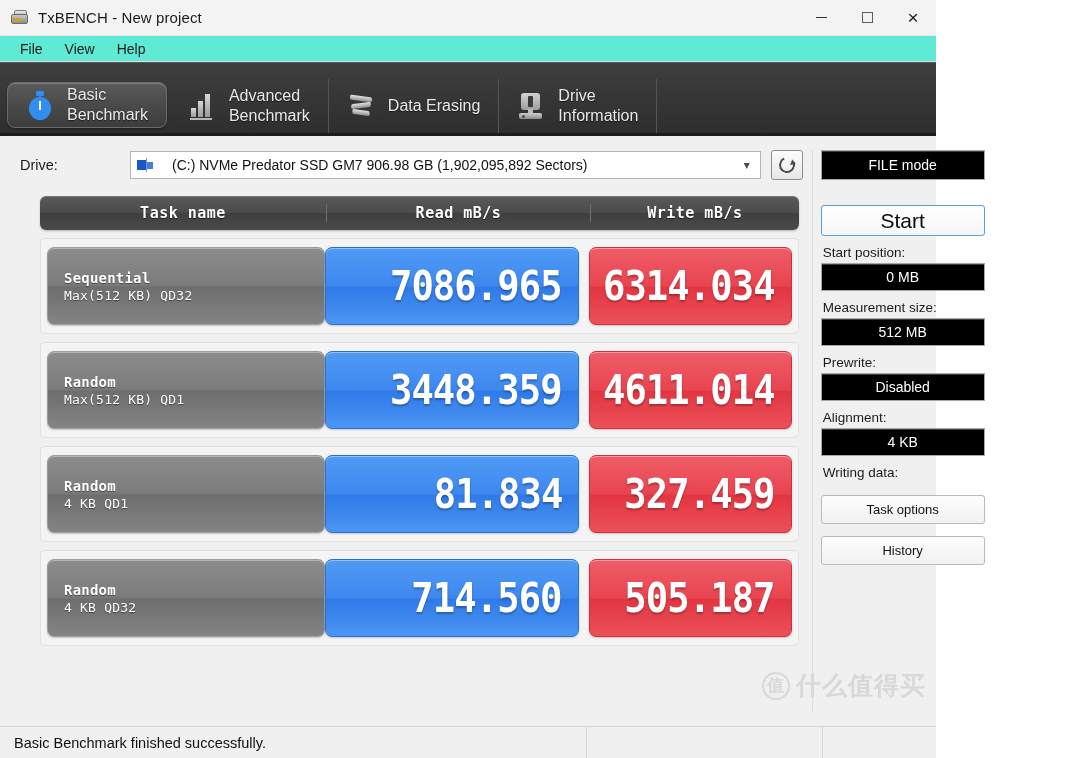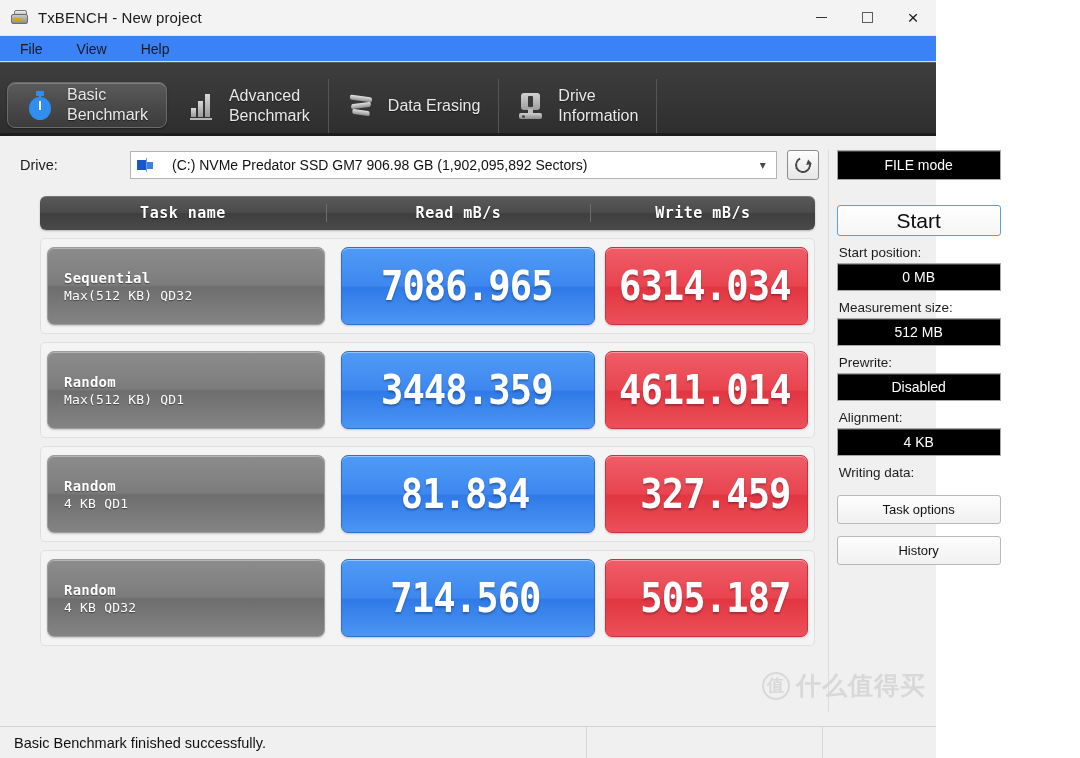--- a/index.html
+++ b/index.html
@@ -45,22 +45,22 @@
   .winbtn {
     width: 46px; height: 36px; display: flex; align-items: center; justify-content: center;
     font-size: 14px; color: #333;
   }
   .winbtn .glyph-min { width: 11px; height: 1px; background: #333; }
   .winbtn .glyph-max { width: 11px; height: 11px; border: 1px solid #5d5d5d; }
   .winbtn .glyph-close { font-size: 19px; line-height: 19px; color: #1c1c1c; font-weight: 300; }
 
   
   .menubar {
-    height: 26px; background: #3b82f6;
-    display: flex; align-items: center; padding-left: 10px; gap: 14px;
+    height: 26px; background: #5eead4;
+    display: flex; align-items: center; padding-left: 10px; gap: 2px;
     flex: 0 0 26px;
     border-bottom: 1px solid #dcdcdc;
   }
   .menu-item {
     font-size: 14px; color: #1b1b1b; padding: 3px 10px; border-radius: 2px;
   }
 
   
   .tabstrip {
     flex: 0 0 74px;
@@ -216,24 +216,23 @@
     color: #fff; font-family: "DejaVu Sans Mono", monospace; font-size: 13px;
     text-shadow: 0 1px 1px rgba(0,0,0,.45); margin-top: 2px; letter-spacing: .2px;
   }
   .val-box {
     height: 78px; border-radius: 7px;
     display: flex; align-items: center; justify-content: flex-end;
     padding-right: 16px;
     box-shadow: inset 0 1px 0 rgba(255,255,255,.4), 0 1px 2px rgba(0,0,0,.2);
   }
   .val-read {
-    flex: 0 0 254px; margin-left: 16px;
+    flex: 0 0 254px; margin-left: 0;
     background: linear-gradient(#4f9bf5 0%, #3d87ef 50%, #2f7ae8 52%, #4b95f3 100%);
     border: 1px solid #2f6fd0;
-    justify-content: center;
   }
   .val-write {
     flex: 1 1 auto; margin-left: 10px;
     background: linear-gradient(#ef5d68 0%, #e8444f 50%, #e23642 52%, #ec5059 100%);
     border: 1px solid #cf2f3c;
   }
   .val-text {
     color: #fff; font-family: "DejaVu Sans Mono", monospace;
     font-size: 40px; font-weight: bold; letter-spacing: -1px;
     text-shadow: 0 2px 2px rgba(0,0,0,.28);

